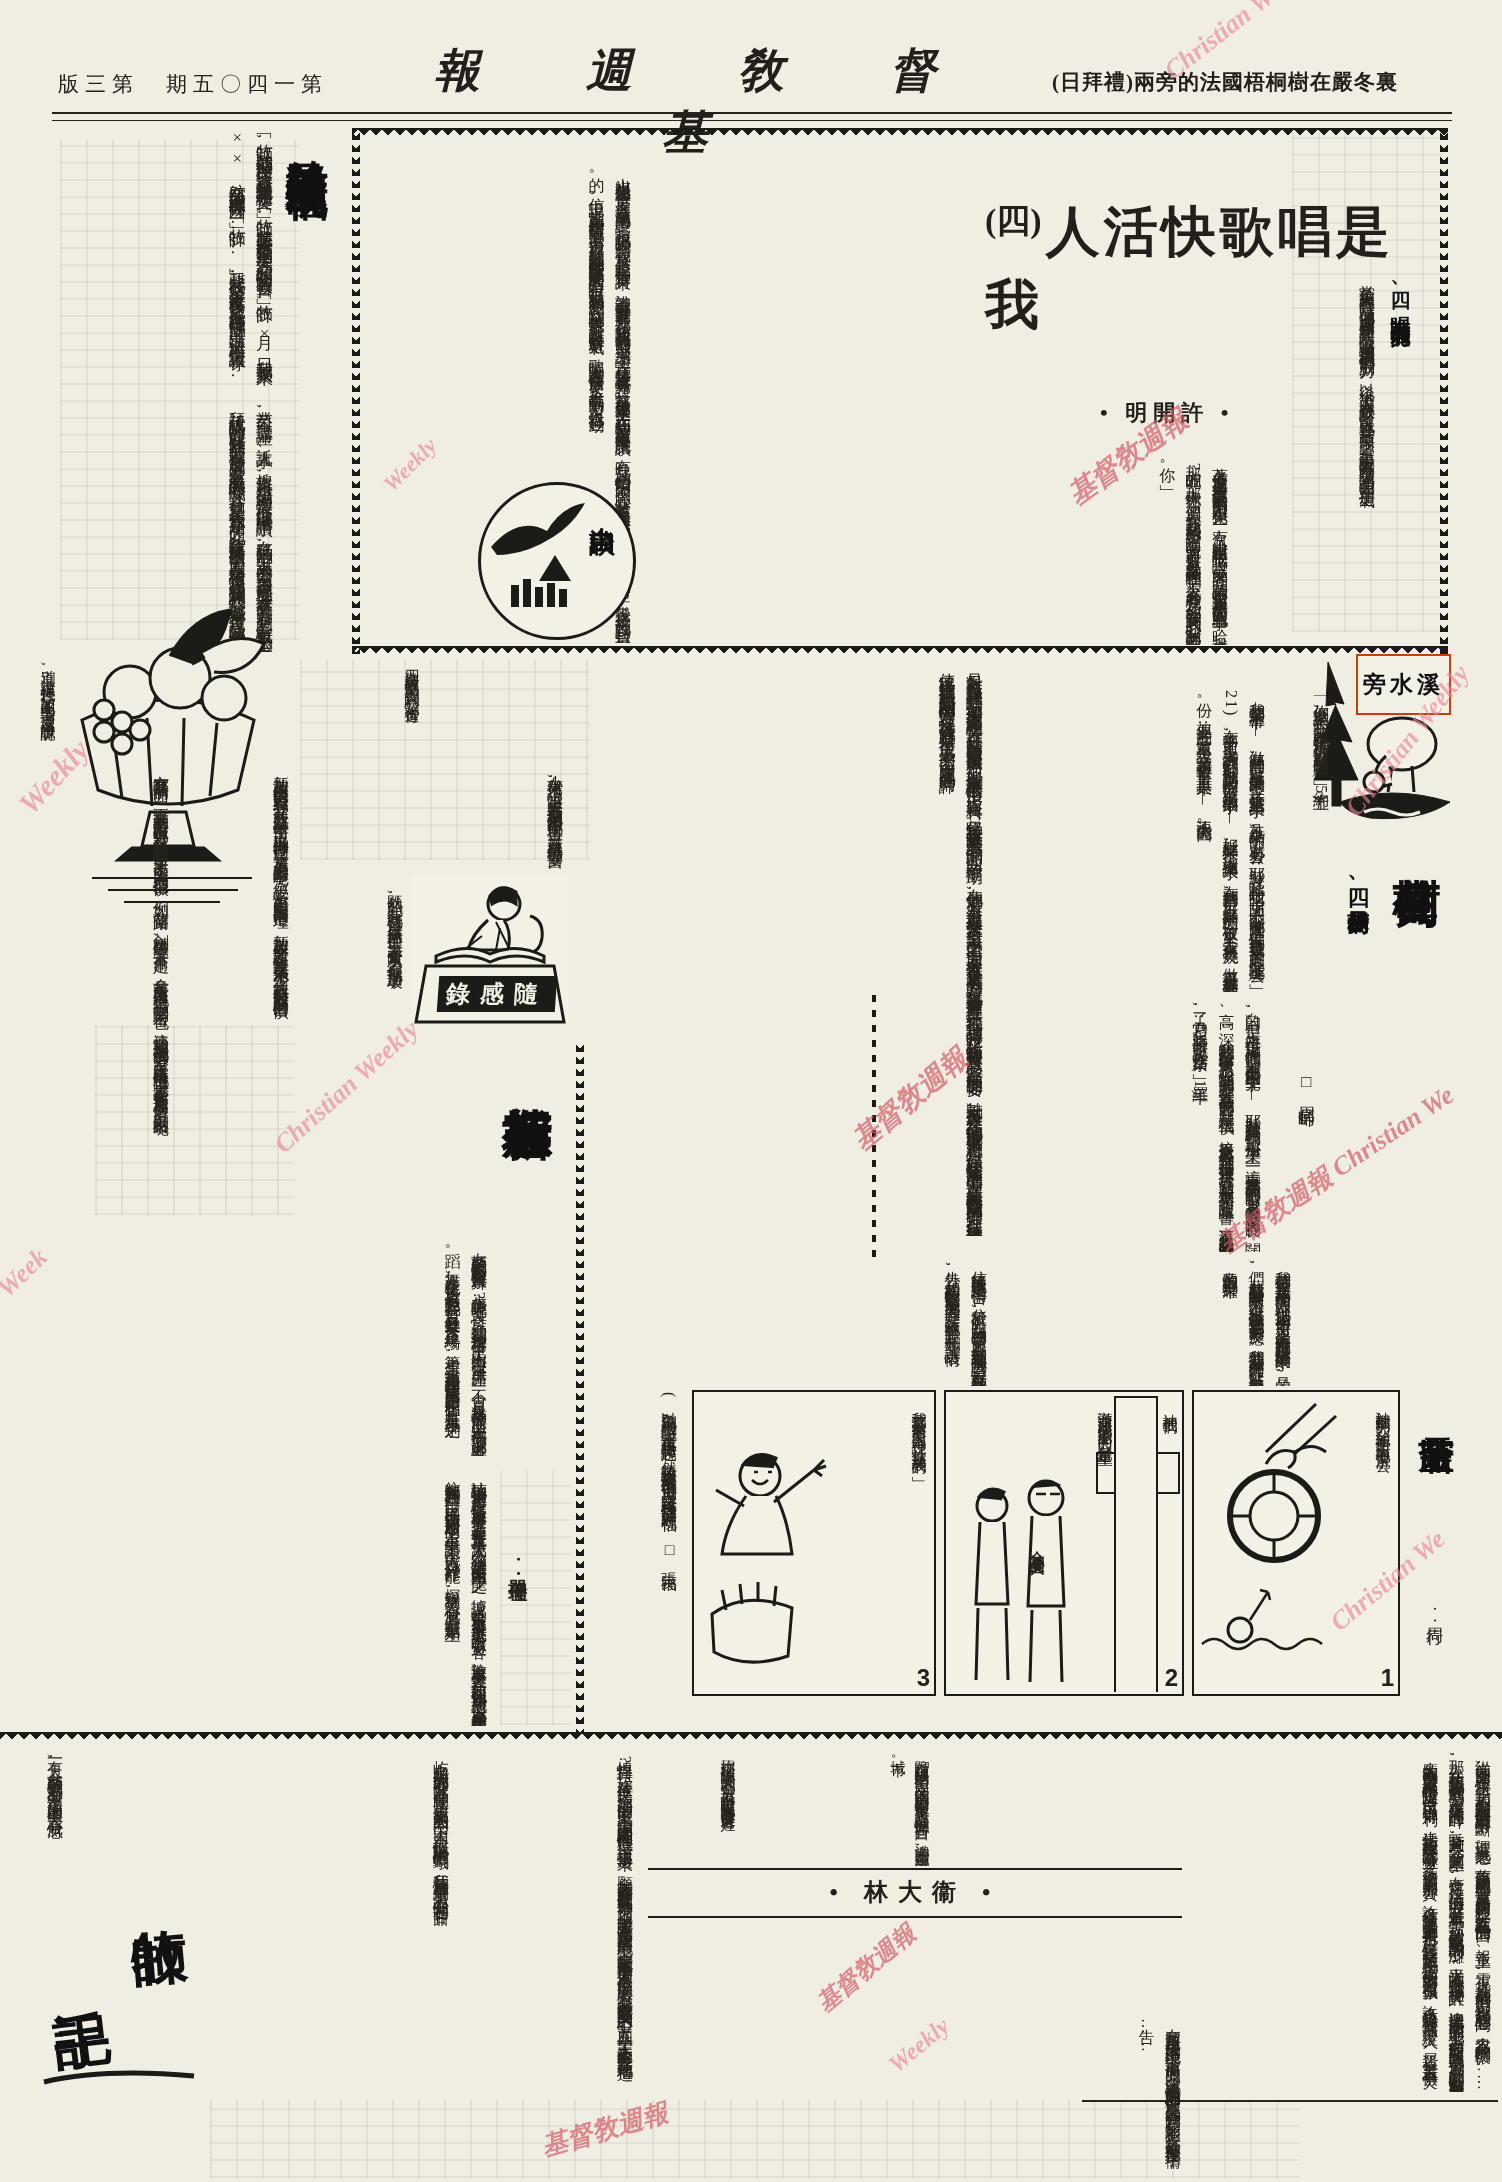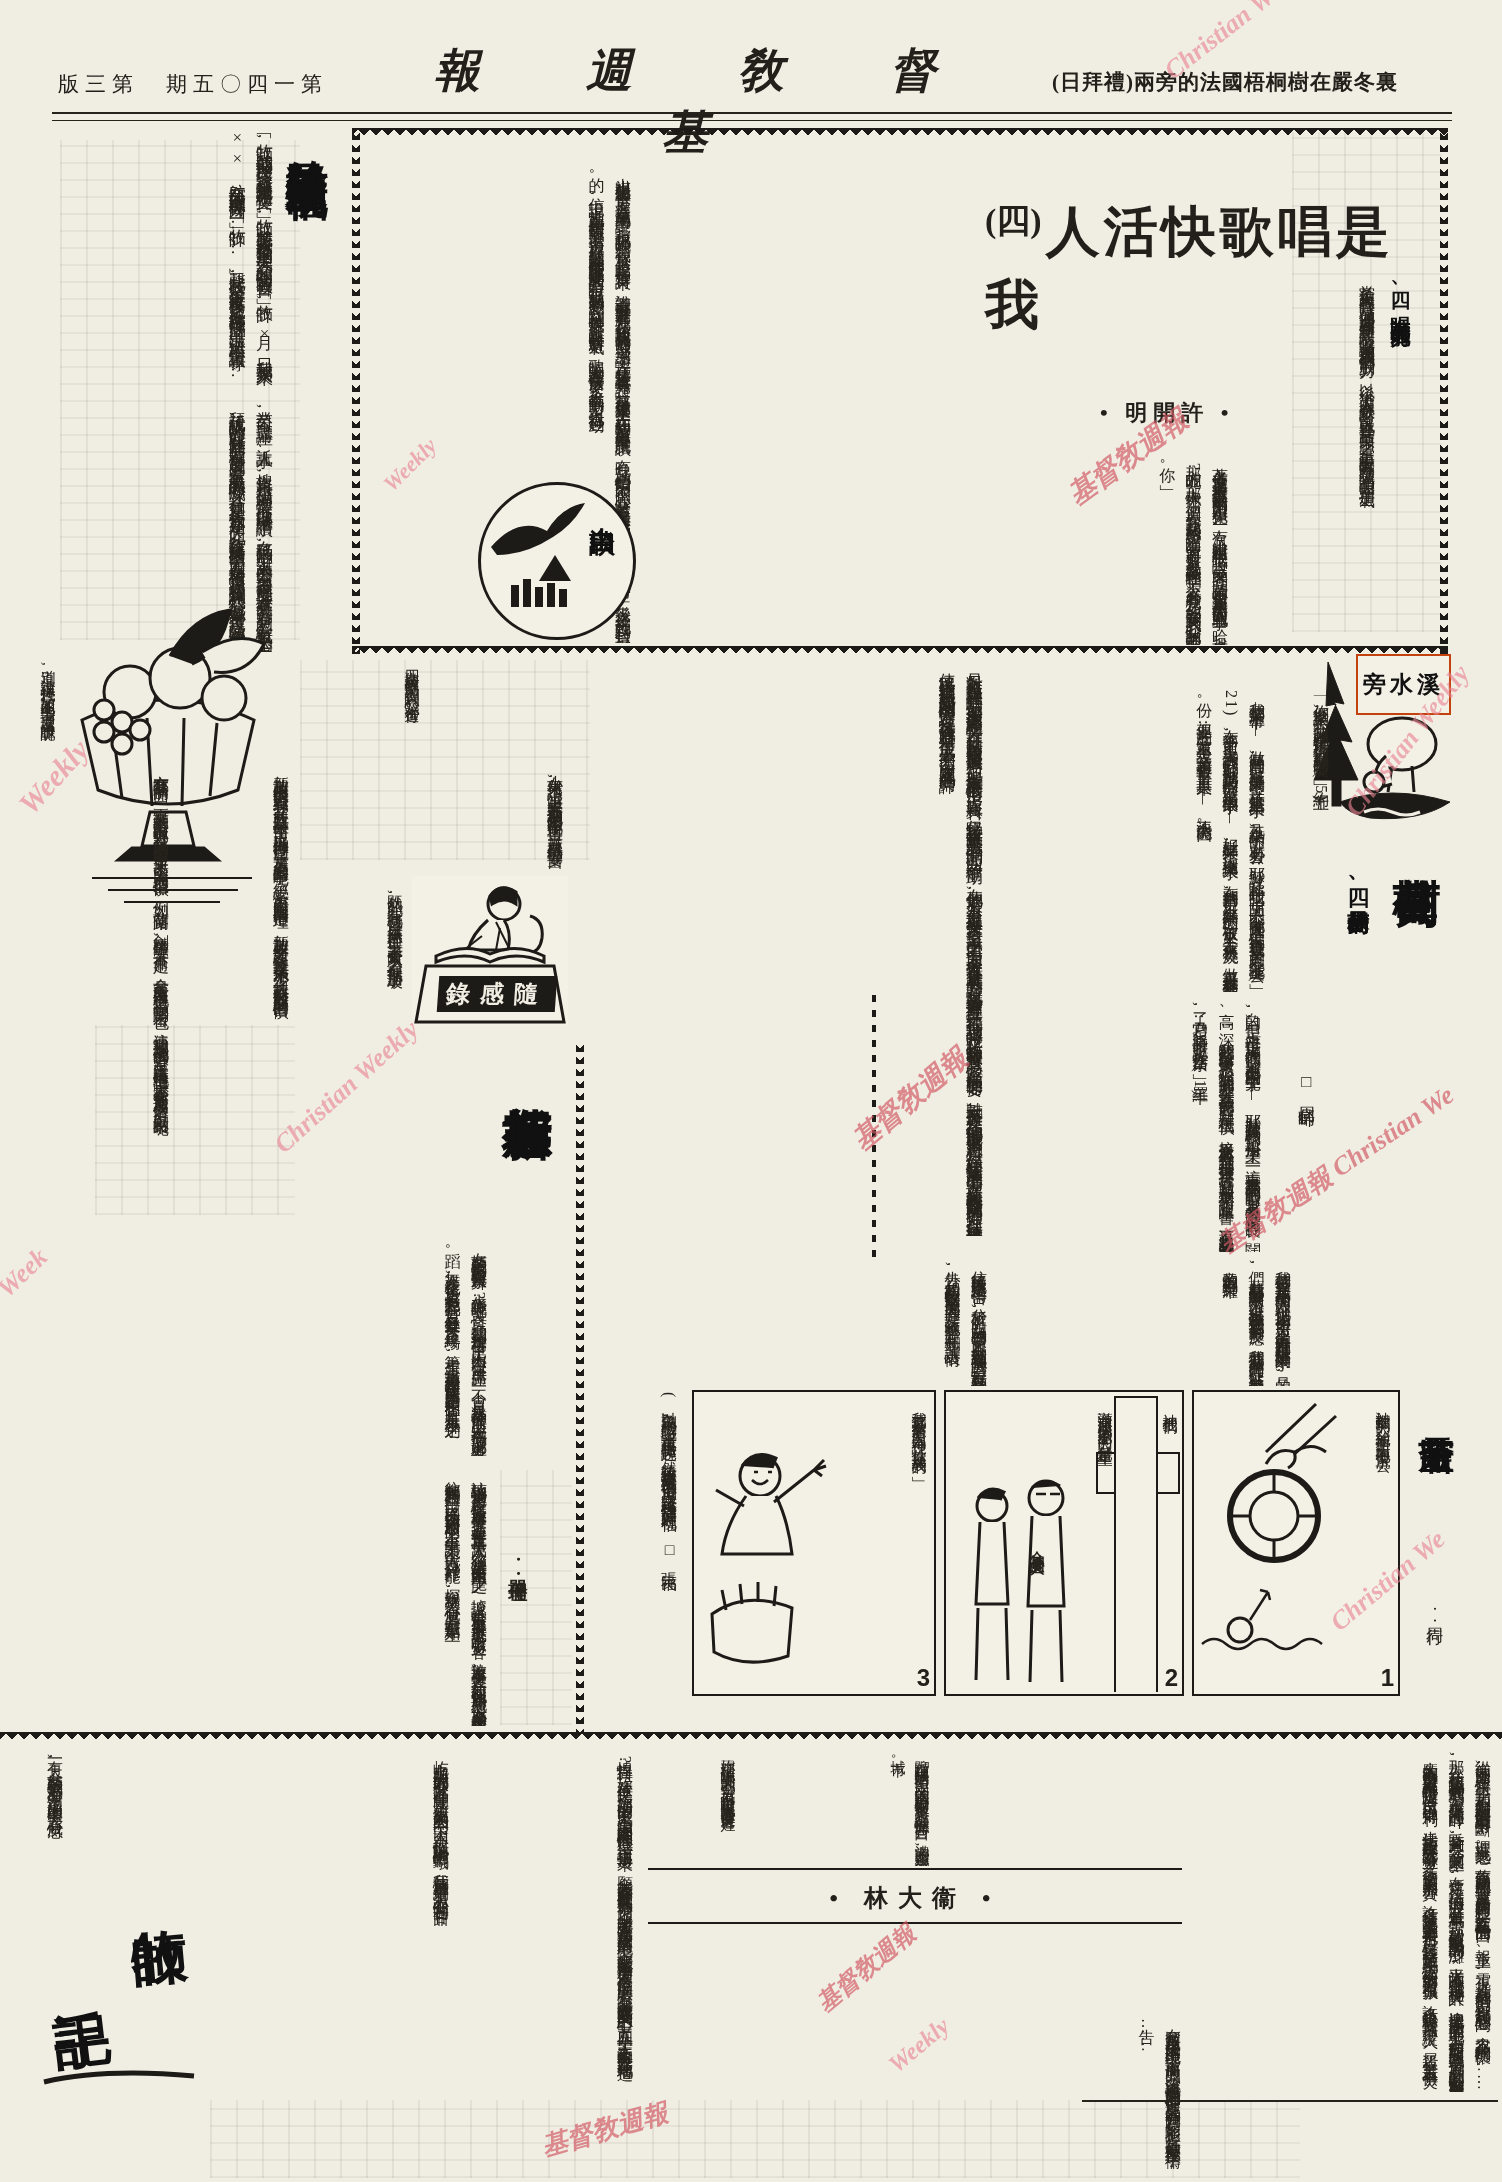--- a/index.html
+++ b/index.html
@@ -241,21 +241,21 @@
   </div>
 
   <div>
     <div class="vt" style="left:1082px;top:1748px;width:414px;height:344px;">從南美洲回來,快將三年,却想不到對南美的情意結有剪不斷、理還亂之感。蕭條而動盪的秘魯,遲暮而嬌柔的阿根廷,紊亂而熱情的巴西。報章上、電視上,凡有她們的消息,都挑起我心靈間、含忍不住的關懷。……那夜,我彷似重臨秘魯的利瑪,漫步在太平洋的海畔。昏黃的月亮,冷寞的寒星。在遠處,一排排的海浪,有若萬馬千軍;勢如破竹地衝向黝黑的沙灘。太平洋的晚上是何等神秘醉人。這塊肥沃而美麗的地土,為何却因腐敗的執政者,層層剝削的社會制度而弄到民不聊生?龐大的敎會勢力處處維護特權階級,使自己可從中得利。生活指數按八年統計暴漲百分之一千,使貧窮的人更加赤貧。許多信徒竟連上敎堂的車資也付不起,難怪社會盜賊如毛,恐怖份子的勢力日益擴張。許多小鎮終日受其擄掠,縱火、屠殺,甚至玉石俱焚。</div>
     <div class="hdrule" style="left:1082px;top:2100px;width:416px;"></div>
     <div class="vt vt15" style="left:746px;top:1748px;width:188px;height:118px;">蹓躂在阿根廷的街頭,兩旁的法國梧桐樹在嚴冬裏,顯得憔悴而蒼白。濃密的霧靄,深鎖着這個抑鬱的城市。</div>
     <div class="vt vt15" style="left:642px;top:1748px;width:98px;height:118px;">妳這稱號「小歐洲」的都會,為何不斷發生軍隊叛變而使老百姓</div>
     <div class="vt" style="left:452px;top:1748px;width:186px;height:432px;">惶惶終日?妳這放任之民,妳崩潰中的家庭,不貞潔的夫婦關係的性道德,求主扭轉過來。願全能者為妳穿破的臭氧層修補;願全能者將太陽光濾後才射落妳的地土;願全能者醫治每十個人便有一位癌症的患者;願全能者親臨妳國民的心中!一五五四年,天主敎的宣敎士已在此地傳道。</div>
 
     <div class="abs" style="left:648px;top:1868px;width:534px;border-top:2.5px solid #1d1b17;border-bottom:2.5px solid #1d1b17;text-align:center;padding:6px 0 8px 0;">
-      <div style="font-size:24px;font-weight:bold;letter-spacing:10px;margin-top:6px;">• 林大衞 •</div>
+      <div style="font-size:24px;font-weight:bold;letter-spacing:10px;">• 林大衞 •</div>
     </div>
     <div class="vt" style="left:746px;top:2016px;width:440px;height:160px;">在貧困及風災漫延的境況中,擦肩而過的人,流露着遺憾焦慮的神情,重叠的社會問題,如影隨形!甚願妳徹夜舉手禱吿……</div>
   </div>
 
   <div>
     <div class="vt" style="left:208px;top:1748px;width:246px;height:432px;">屹立山上那巨大的耶穌聖像,伸開雙手,俯視繁幻的人間;山下人羣,恍似騁馳中的螞蟻。我倆急忙舉目細看,心中不知它的甘甜?</div>
     <div class="vt" style="left:8px;top:1748px;width:60px;height:430px;">有一天,女婿帶我們沿着海旁,遙望山上的聖像,心有所感。</div>
     <div class="abs" style="left:38px;top:1882px;width:164px;height:212px;background:#f0ede3;">
       <div class="vh" style="left:92px;top:4px;font-size:56px;line-height:1.02;height:130px;transform:rotate(-5deg);">牧師</div>
       <div class="vh" style="left:14px;top:84px;font-size:56px;line-height:1.02;height:130px;transform:rotate(-7deg);">手記</div>

